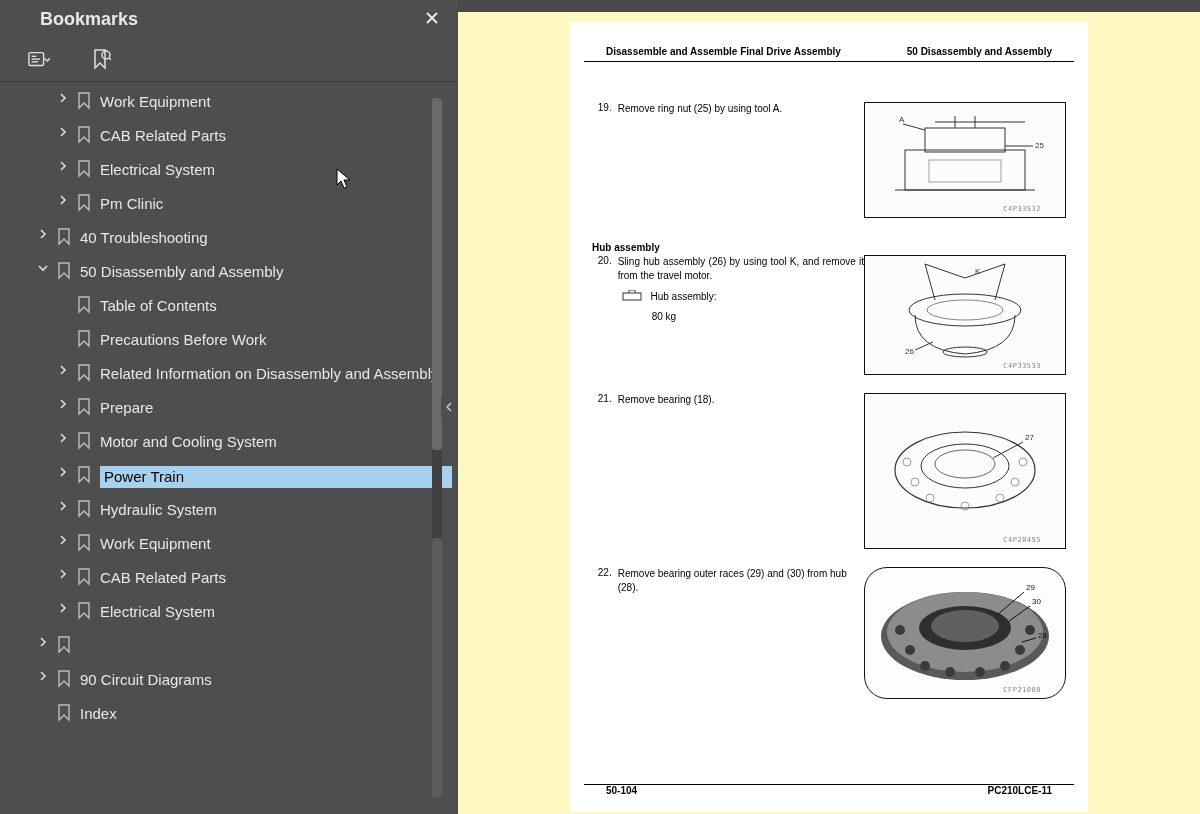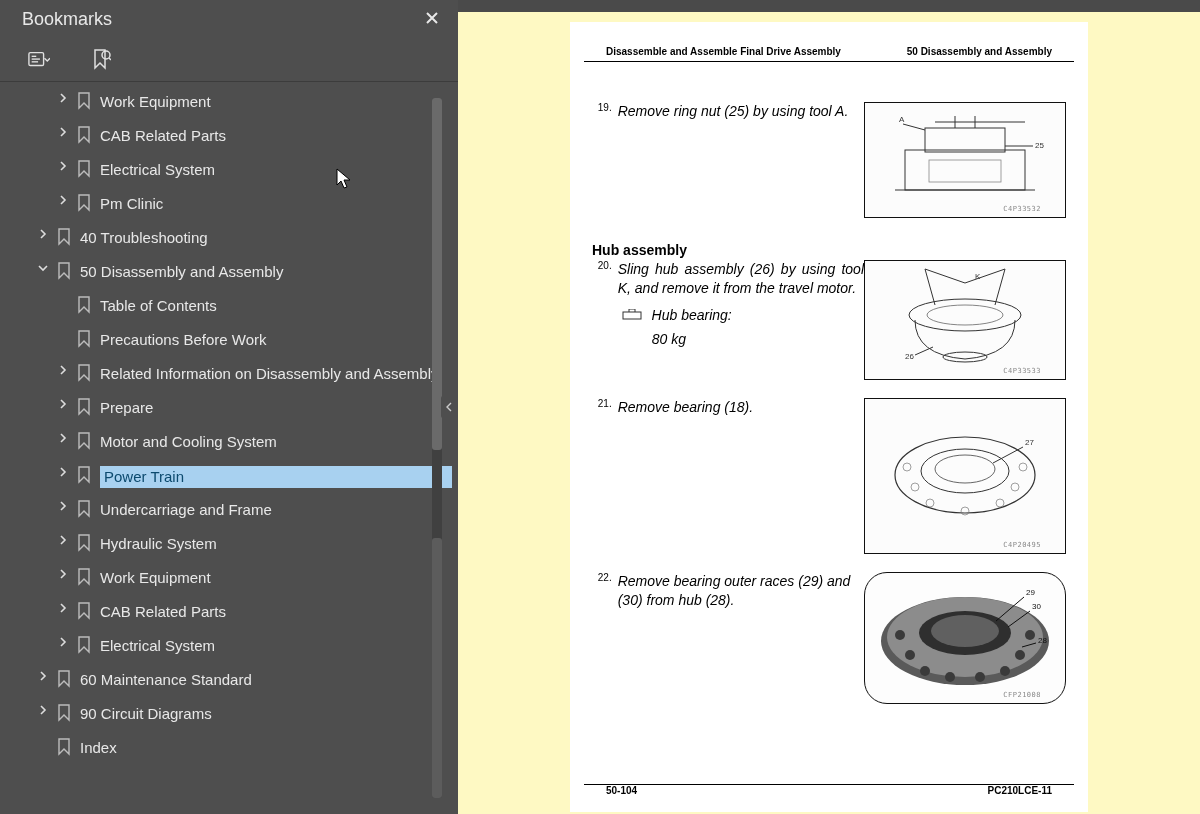--- a/index.html
+++ b/index.html
@@ -19,23 +19,23 @@
     height: 814px;
     background: #4e4e4e;
     color: #e8e8e8;
     display: flex;
     flex-direction: column;
   }
   .sidebar-header {
     display: flex;
     align-items: center;
     justify-content: space-between;
-    padding: 8px 18px 8px 22px;
+    padding: 8px 18px 8px 40px;
     font-size: 18px;
-    font-weight: 400;
+    font-weight: 700;
   }
   .sidebar-header .close {
     font-size: 20px;
     cursor: pointer;
     color: #e8e8e8;
   }
   .sidebar-tools {
     display: flex;
     gap: 40px;
     align-items: center;
@@ -78,21 +78,21 @@
     display: flex;
     justify-content: center;
   }
   .tree-row .lbl {
     flex: 1;
     padding-right: 6px;
     color: #e8e8e8;
   }
   .tree-row.selected .lbl {
     background: #a8d1f0;
-    color: #0c4a6e;
+    color: #000000;
     padding: 1px 4px;
   }
   .indent-1 { padding-left: 56px; }
   .indent-2 { padding-left: 36px; }
   .indent-3 { padding-left: 56px; }
   
   .scrollbar {
     position: absolute;
     right: 16px;
     top: 98px;
@@ -161,23 +161,22 @@
     margin-top: 18px;
   }
   .step .num {
     width: 26px;
     text-align: right;
     padding-right: 6px;
     font-size: 10px;
   }
   .step .txtcol {
     width: 250px;
-    font-size: 14px;
+    font-size: 10px;
     line-height: 1.35;
-    font-style: italic;
   }
   .step .figcol {
     flex: 1;
     display: flex;
     justify-content: flex-end;
   }
   .fig {
     width: 202px;
     border: 1px solid #111;
     background: #fcfcfc;
@@ -190,21 +189,21 @@
     position: absolute;
     right: 24px;
     bottom: 4px;
     font-size: 7px;
     color: #888;
     letter-spacing: 0.5px;
     font-family: monospace;
   }
   .subhead {
     font-weight: bold;
-    font-size: 14px;
+    font-size: 10px;
     margin-top: 24px;
   }
   .weight-icon {
     display: inline-block;
     vertical-align: middle;
     margin-right: 6px;
   }
   .page-foot {
     position: absolute;
     left: 0; right: 0; bottom: 16px;
@@ -388,31 +387,20 @@
       </div>
       <div class="tree-row indent-3">
         <span class="chev"><svg width="10" height="10" viewBox="0 0 10 10">
             <path d="M3 1 L7 5 L3 9" stroke="#dcdcdc" stroke-width="1.6" fill="none"></path>
           </svg></span>
         <span class="bm">
           <svg width="14" height="18" viewBox="0 0 14 18">
             <path d="M2 1 H12 V16 L7 11 L2 16 Z" fill="none" stroke="#bcbcbc" stroke-width="1.4"></path>
           </svg>
         </span>
-        <span class="lbl">Undercarriage and Frame</span>
-      </div>
-      <div class="tree-row indent-3">
-        <span class="chev"><svg width="10" height="10" viewBox="0 0 10 10">
-            <path d="M3 1 L7 5 L3 9" stroke="#dcdcdc" stroke-width="1.6" fill="none"></path>
-          </svg></span>
-        <span class="bm">
-          <svg width="14" height="18" viewBox="0 0 14 18">
-            <path d="M2 1 H12 V16 L7 11 L2 16 Z" fill="none" stroke="#bcbcbc" stroke-width="1.4"></path>
-          </svg>
-        </span>
         <span class="lbl">Hydraulic System</span>
       </div>
       <div class="tree-row indent-3">
         <span class="chev"><svg width="10" height="10" viewBox="0 0 10 10">
             <path d="M3 1 L7 5 L3 9" stroke="#dcdcdc" stroke-width="1.6" fill="none"></path>
           </svg></span>
         <span class="bm">
           <svg width="14" height="18" viewBox="0 0 14 18">
             <path d="M2 1 H12 V16 L7 11 L2 16 Z" fill="none" stroke="#bcbcbc" stroke-width="1.4"></path>
           </svg>
@@ -443,21 +431,20 @@
       </div>
       <div class="tree-row indent-2">
         <span class="chev"><svg width="10" height="10" viewBox="0 0 10 10">
             <path d="M3 1 L7 5 L3 9" stroke="#dcdcdc" stroke-width="1.6" fill="none"></path>
           </svg></span>
         <span class="bm">
           <svg width="14" height="18" viewBox="0 0 14 18">
             <path d="M2 1 H12 V16 L7 11 L2 16 Z" fill="none" stroke="#bcbcbc" stroke-width="1.4"></path>
           </svg>
         </span>
-        <span class="lbl">60 Maintenance Standard</span>
       </div>
       <div class="tree-row indent-2">
         <span class="chev"><svg width="10" height="10" viewBox="0 0 10 10">
             <path d="M3 1 L7 5 L3 9" stroke="#dcdcdc" stroke-width="1.6" fill="none"></path>
           </svg></span>
         <span class="bm">
           <svg width="14" height="18" viewBox="0 0 14 18">
             <path d="M2 1 H12 V16 L7 11 L2 16 Z" fill="none" stroke="#bcbcbc" stroke-width="1.4"></path>
           </svg>
         </span>
@@ -529,21 +516,21 @@
           <div style="text-align:justify;">Sling hub assembly (26) by using tool K, and remove it from the travel motor.</div>
           <div style="margin-top:8px; padding-left:4px;">
             <span class="weight-icon">
               <svg width="20" height="12" viewBox="0 0 20 12">
                 <rect x="1" y="3" width="18" height="7" fill="none" stroke="#333" stroke-width="1"></rect>
                 <line x1="7" y1="0" x2="7" y2="3" stroke="#333"></line>
                 <line x1="13" y1="0" x2="13" y2="3" stroke="#333"></line>
                 <line x1="7" y1="0" x2="13" y2="0" stroke="#333"></line>
               </svg>
             </span>
-            <span>Hub bearing:</span>
+            <span>Hub assembly:</span>
             <div style="padding-left:30px; margin-top:4px;">80 kg</div>
           </div>
         </div>
         <div class="figcol">
           <div class="fig" style="height:120px;">
             <svg width="180" height="110" viewBox="0 0 180 110">
               <line x1="50" y1="4" x2="90" y2="18" stroke="#333"></line>
               <line x1="130" y1="4" x2="90" y2="18" stroke="#333"></line>
               <line x1="50" y1="4" x2="60" y2="40" stroke="#333"></line>
               <line x1="130" y1="4" x2="120" y2="40" stroke="#333"></line>

